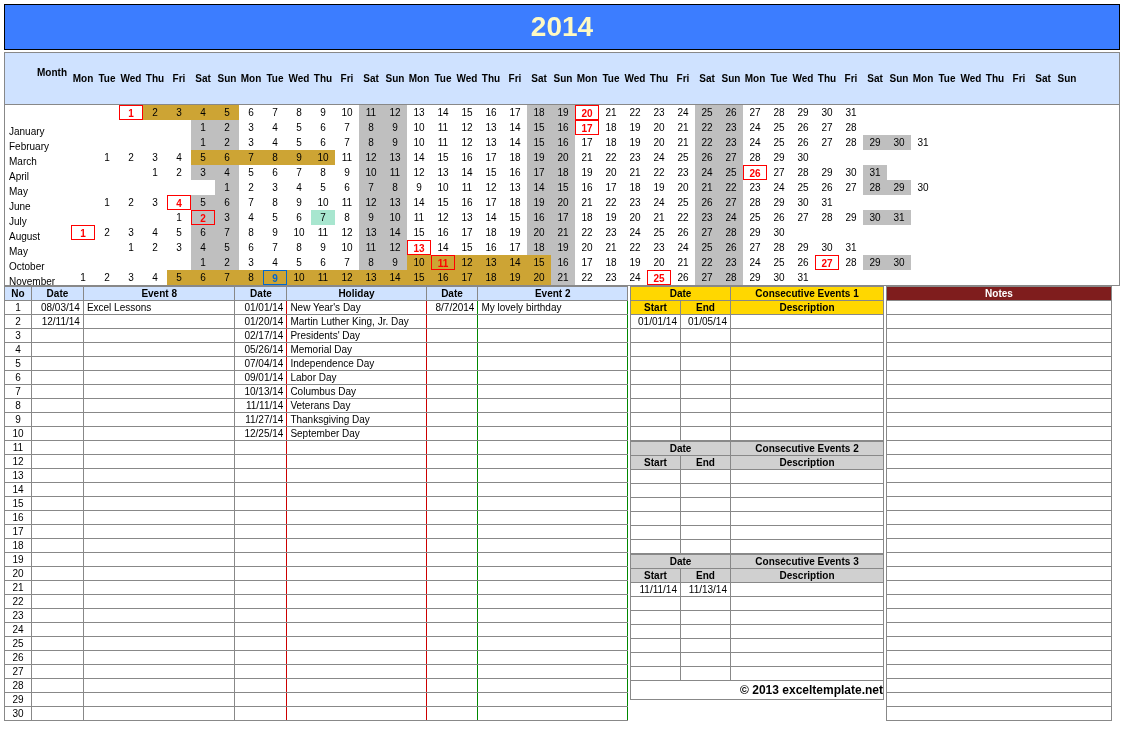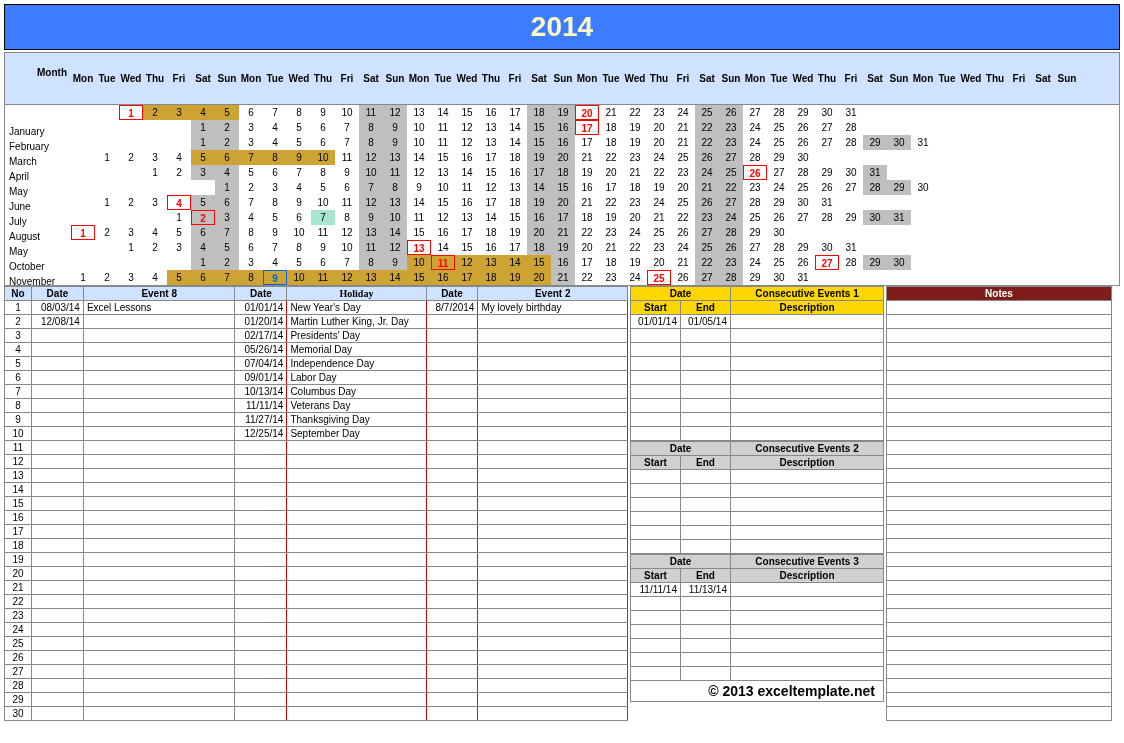--- a/index.html
+++ b/index.html
@@ -29,21 +29,21 @@
 th { background: #cfe2ff; text-align: center; font-weight: bold; }
 th.yellow { background: #ffd700; }
 th.gray { background: #d0d0d0; }
 th.blue { background: #7f1d1d; color: #fff; }
 td.num { text-align: center; }
 td.date { text-align: right; }
 td.date-r { border-right-color: #cc0000; }
 td.desc-r { border-right-color: #cc0000; }
 td.date-g { border-right-color: #008800; }
 td.desc-g { border-right-color: #008800; }
-.footer-credit { text-align: right; font-size: 14px; font-weight: bold; padding: 2px 8px; border: 1px solid #888; border-top: none; }
+.footer-credit { text-align: right; font-size: 12px; font-weight: bold; padding: 2px 0; border: 1px solid #888; border-top: none; }
 </style>
 </head>
 <body>
 
 <div class="title-bar">
   <span>2014</span>
 </div>
 
 <div class="cal-wrap">
   <div class="cal-header-row" id="cal-header">
@@ -637,38 +637,38 @@
 
 <div class="tables-row">
   <div class="col-left">
     <table>
       <thead>
           <tr id="ev-head">
             <th style="width: 26px;">No</th>
             <th style="width: 50px;">Date</th>
             <th style="width: 146px;">Event 8</th>
             <th style="width: 50px;">Date</th>
-            <th style="width: 134px; font-family: Liberation Serif, serif;">Holiday</th>
+            <th style="width: 134px;">Holiday</th>
             <th style="width: 50px;">Date</th>
             <th style="width: 144px;">Event 2</th>
           </tr>
         </thead>
       <tbody id="ev-body">
           <tr>
             <td class="num">1</td>
             <td class="date">08/03/14</td>
             <td>Excel Lessons</td>
             <td class="date date-r">01/01/14</td>
             <td class="desc-r">New Year's Day</td>
             <td class="date date-g">8/7/2014</td>
             <td class="desc-g">My lovely birthday</td>
           </tr>
           <tr>
             <td class="num">2</td>
-            <td class="date">12/08/14</td>
+            <td class="date">12/11/14</td>
             <td></td>
             <td class="date date-r">01/20/14</td>
             <td class="desc-r">Martin Luther King, Jr. Day</td>
             <td class="date date-g"></td>
             <td class="desc-g"></td>
           </tr>
           <tr>
             <td class="num">3</td>
             <td class="date"></td>
             <td></td>

